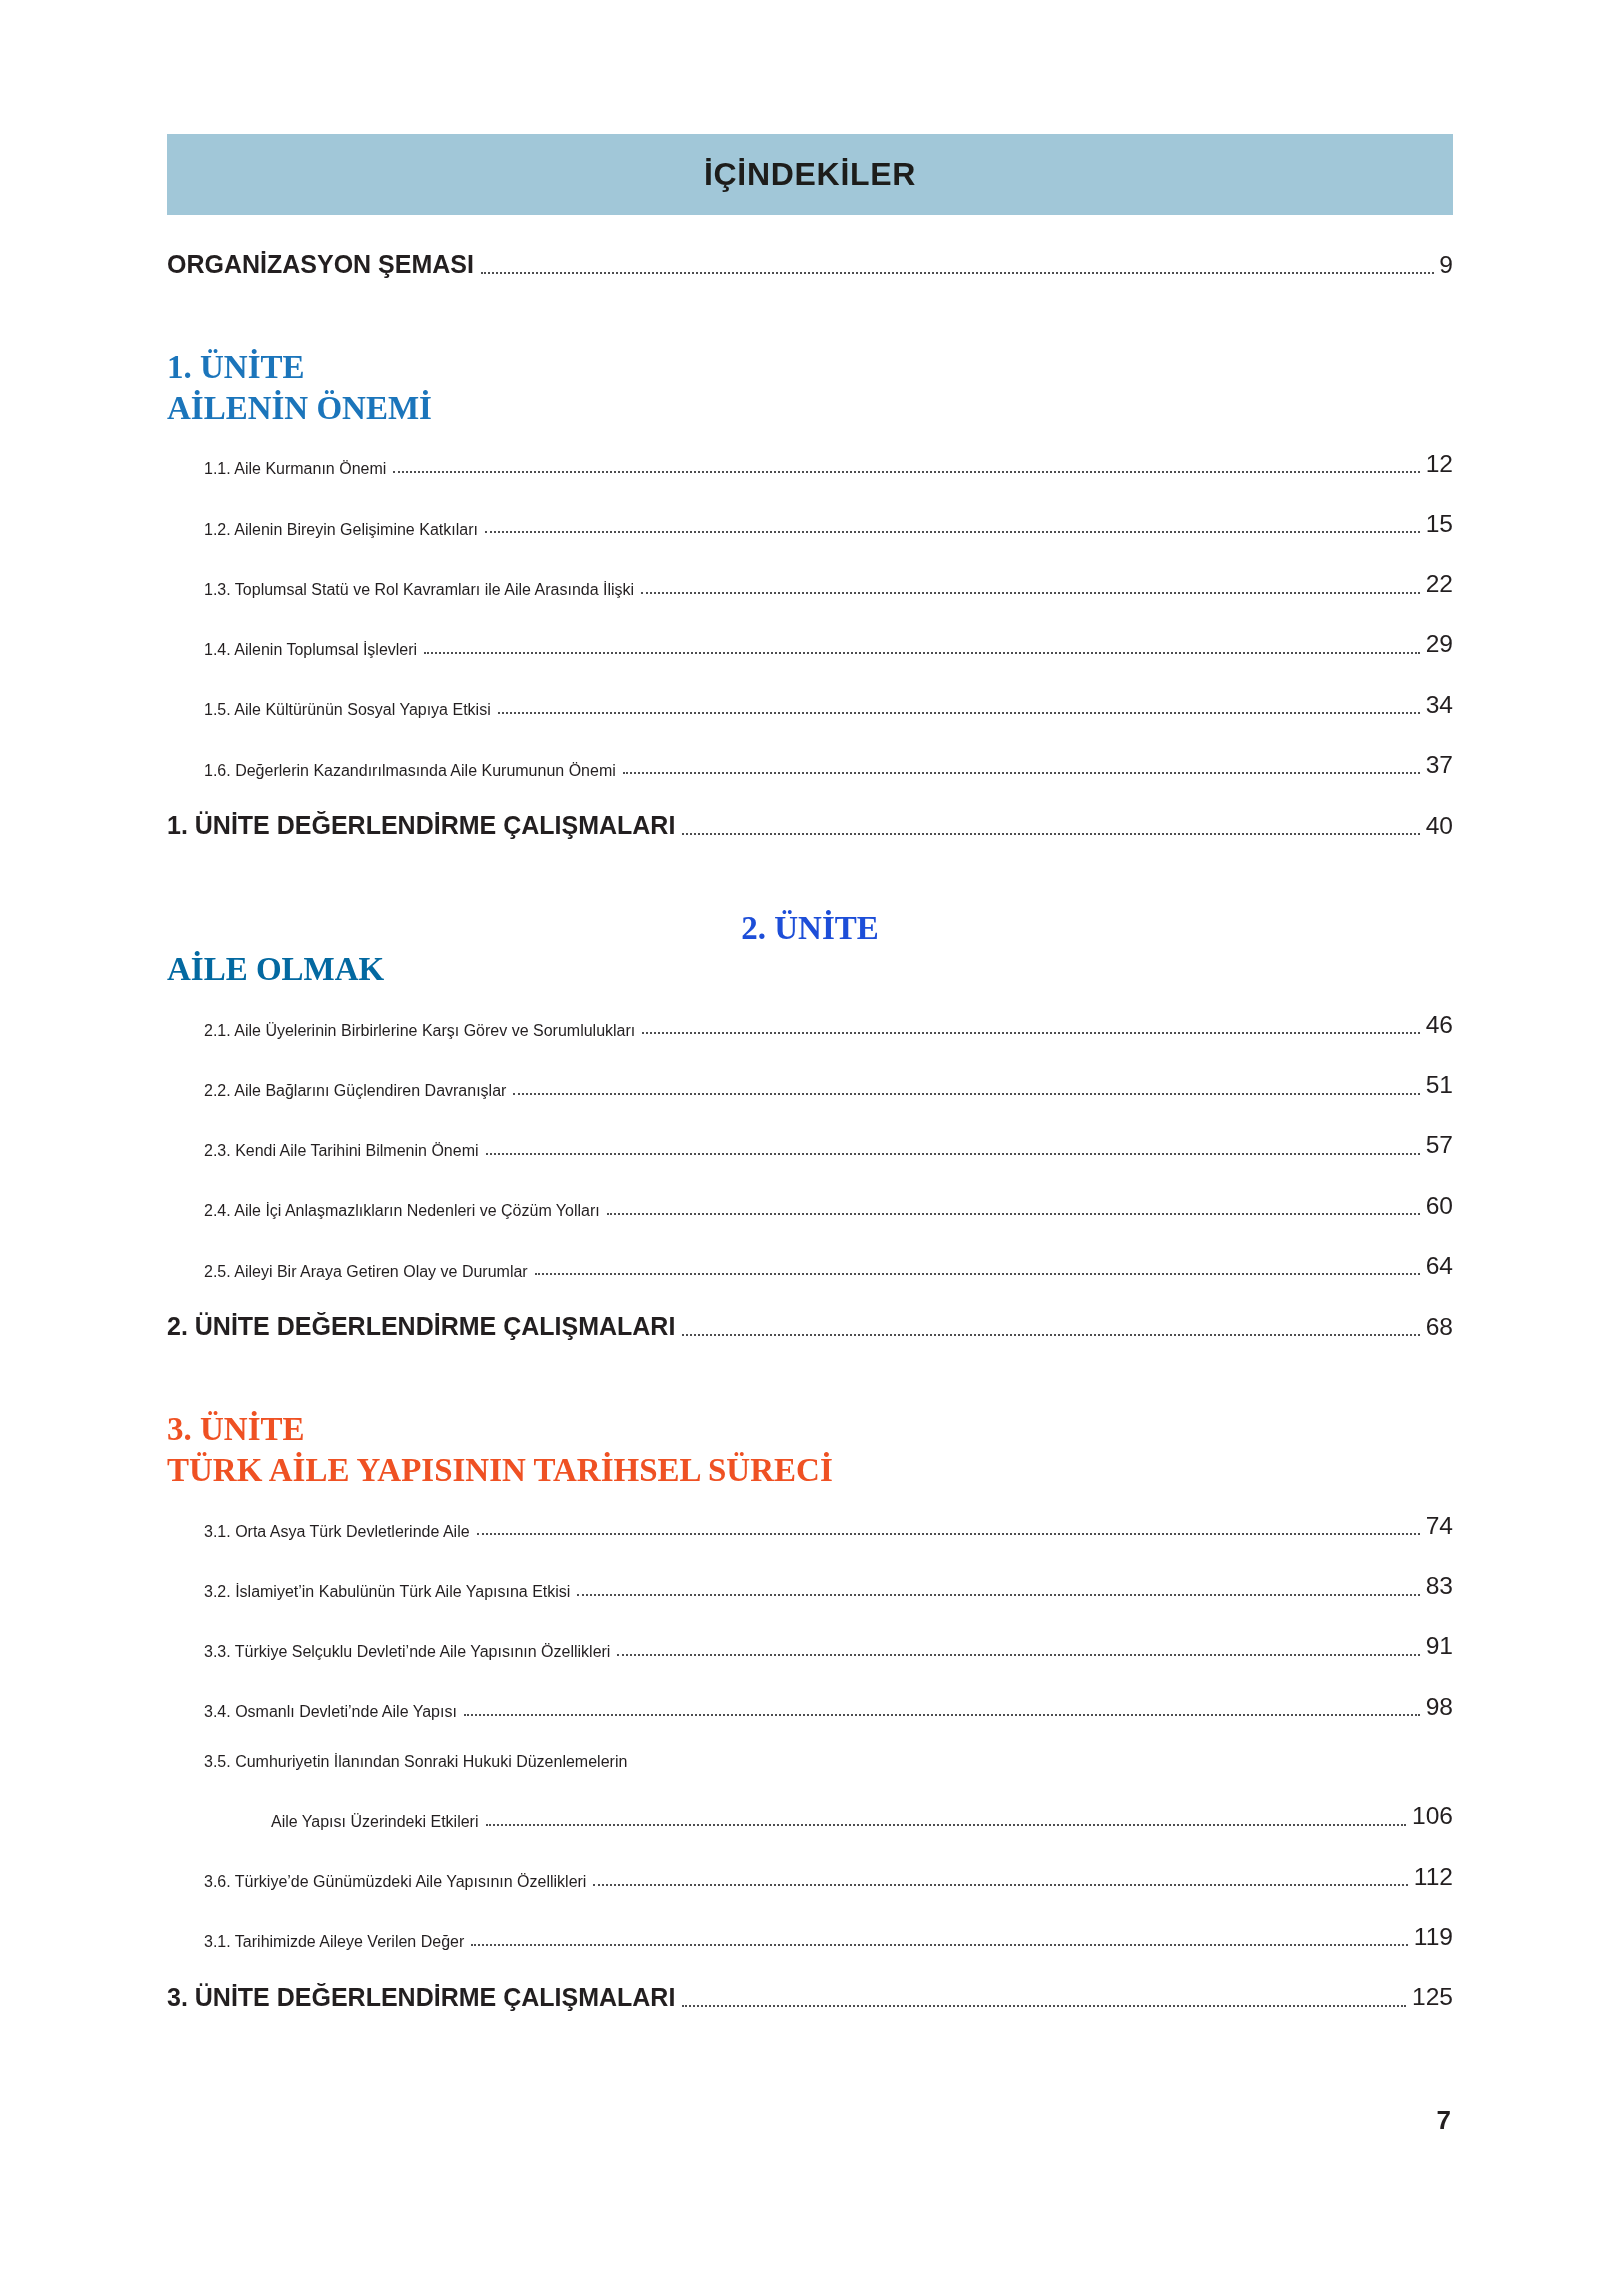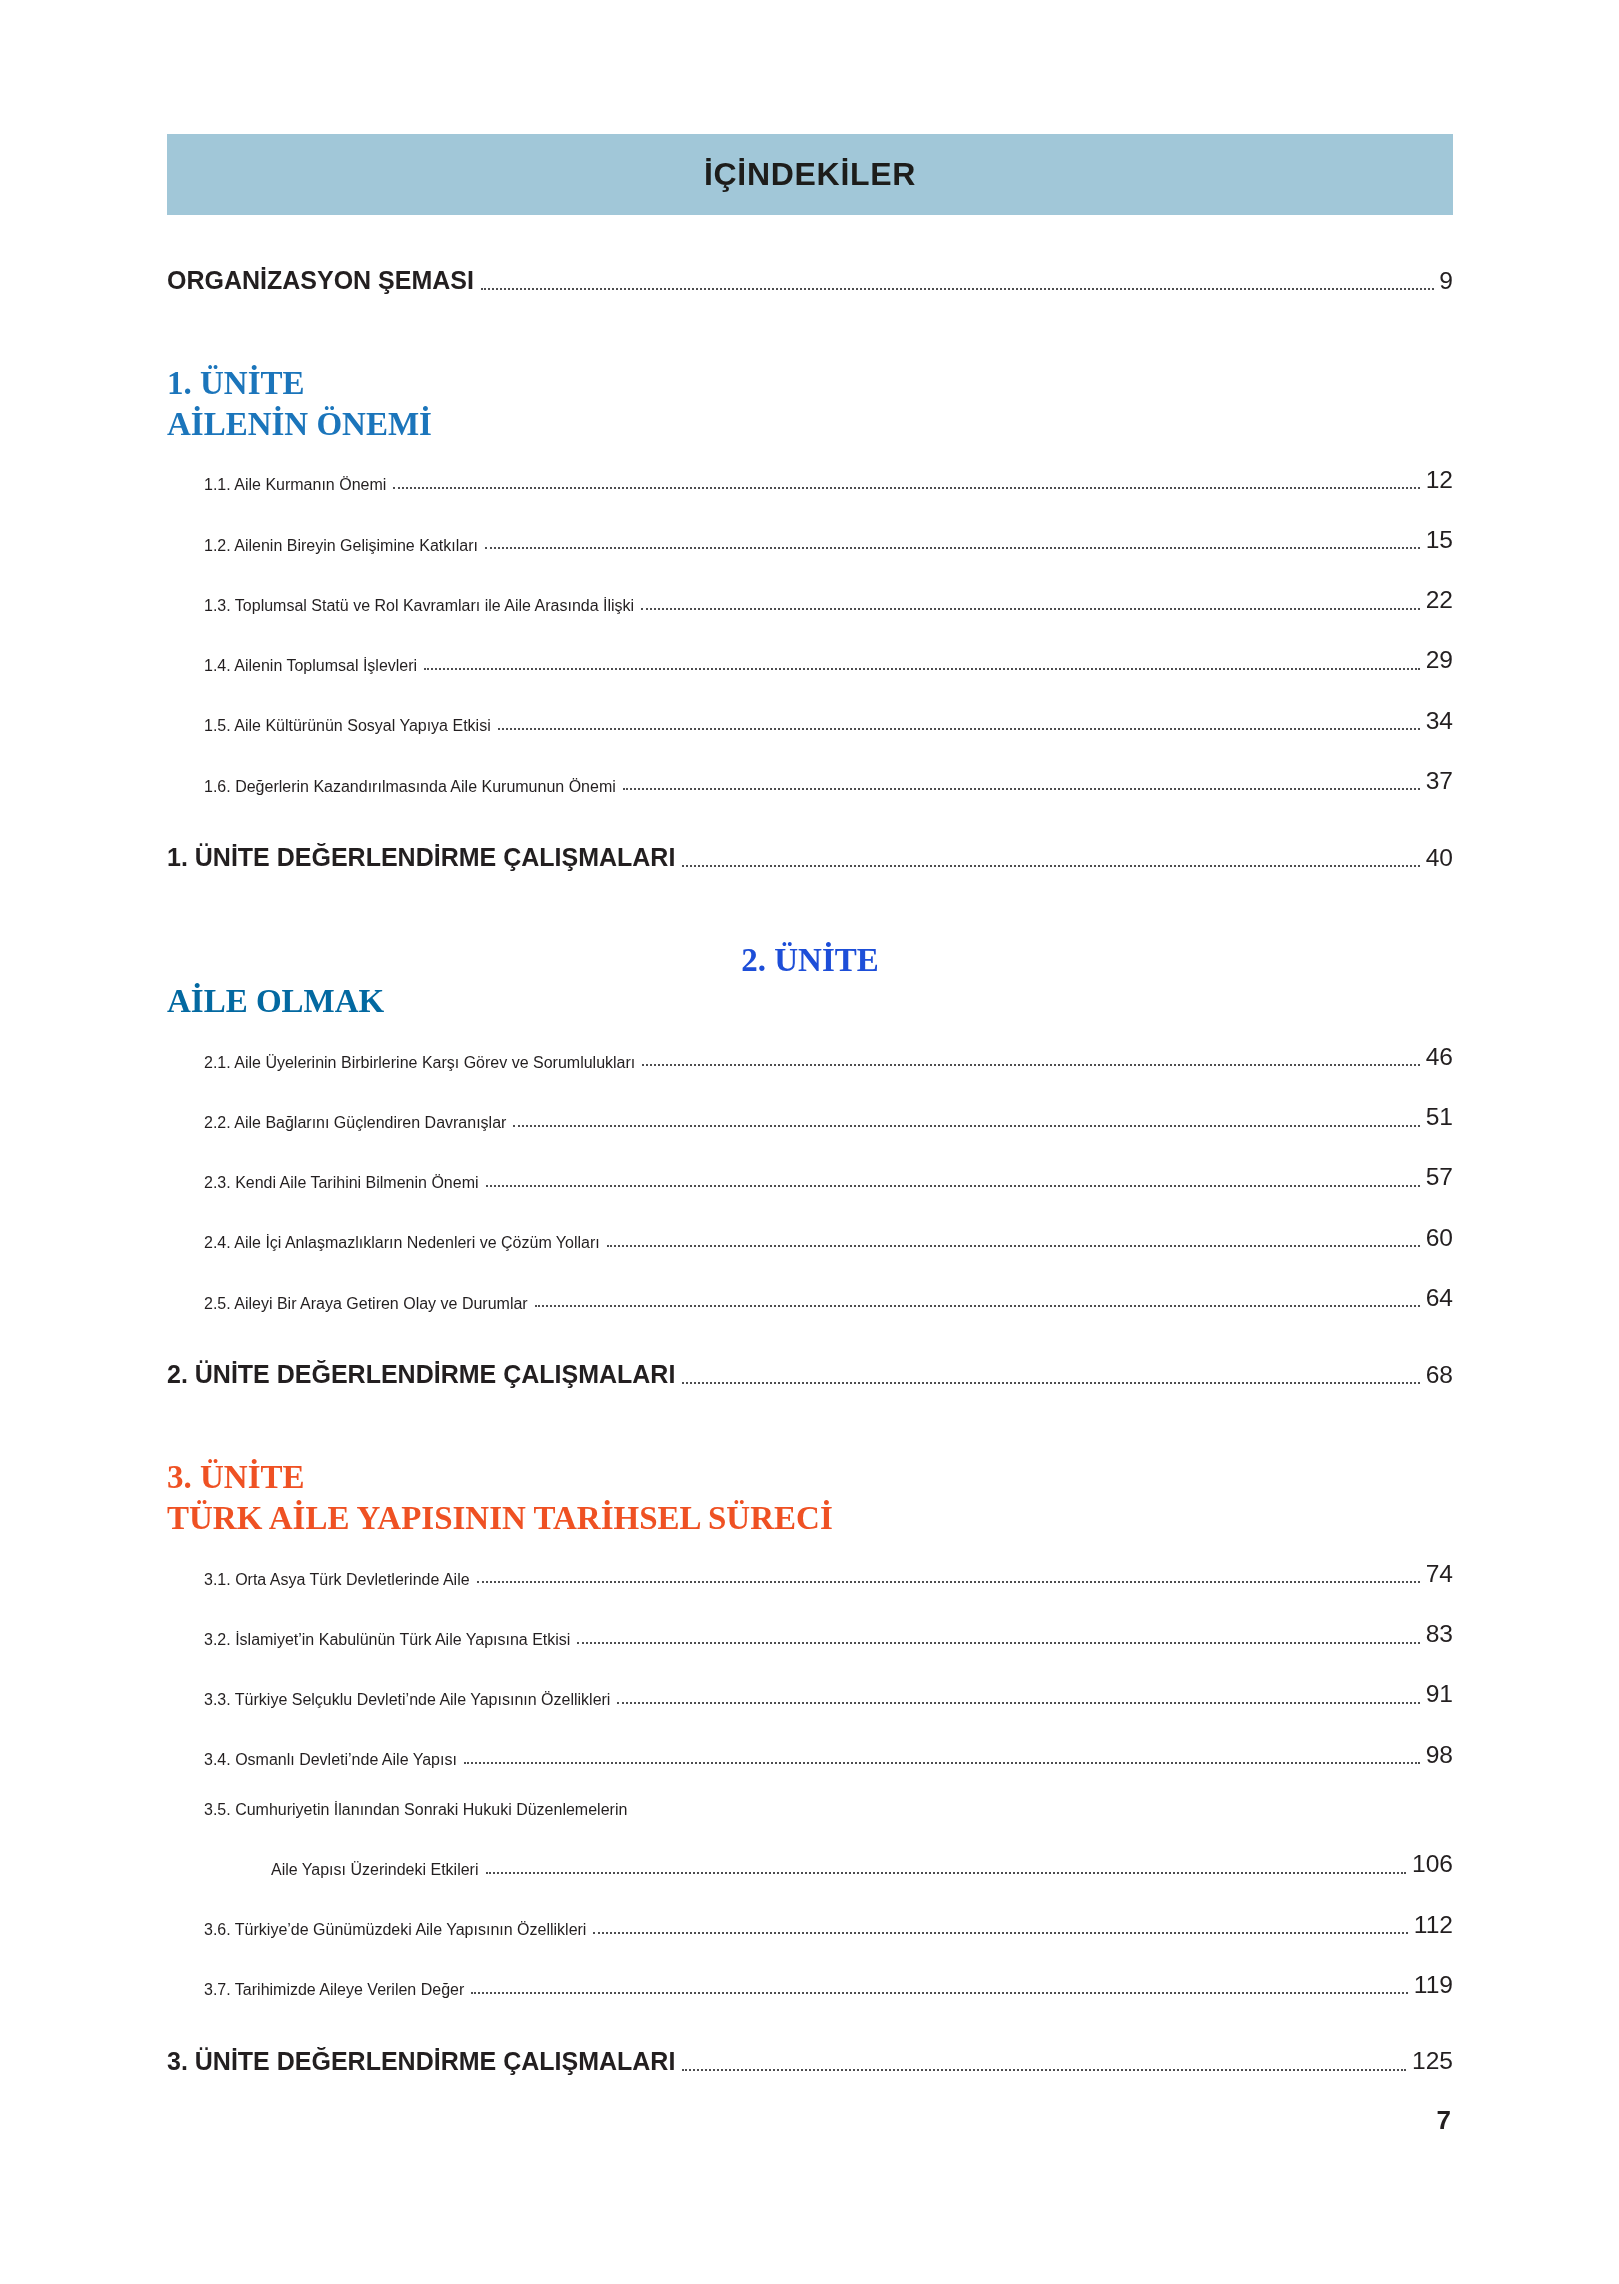--- a/index.html
+++ b/index.html
@@ -32,21 +32,21 @@
   .row { display: flex; align-items: flex-end; }
   .row .label { font-size: 16px; line-height: 1.25; white-space: nowrap; }
   .row .dots {
     flex: 1 1 auto;
     min-width: 17px;
     border-bottom: 2.8px dotted #4d4d4f;
     margin: 0 5.6px 6.3px 7px;
   }
   .row .pg { font-size: 24.6px; line-height: 1.25; font-weight: 400; }
 
-  .bold .label { font-weight: bold; font-size: 25px; margin-top: 16px; }
+  .bold .label { font-weight: bold; font-size: 25px; }
 
   .unit { margin-top: 67px; }
   .unit-head { font-weight: bold; font-size: 33px; line-height: 1.22; font-family: Liberation Serif, serif; }
 
   .items { padding-left: 37px; margin-top: 21px; }
   .items .row { margin-bottom: 29.5px; }
   .items .row.cont { padding-left: 67px; }
 
   .eval-row { margin-top: 19.7px; }
 
@@ -183,21 +183,21 @@
         <span class="label">Aile Yapısı Üzerindeki Etkileri</span>
         <span class="dots"></span>
         <span class="pg">106</span>
       </div>
       <div class="row">
         <span class="label">3.6. Türkiye’de Günümüzdeki Aile Yapısının Özellikleri</span>
         <span class="dots"></span>
         <span class="pg">112</span>
       </div>
       <div class="row">
-        <span class="label">3.7. Tarihimizde Aileye Verilen Değer</span>
+        <span class="label">3.1. Tarihimizde Aileye Verilen Değer</span>
         <span class="dots"></span>
         <span class="pg">119</span>
       </div>
     </div>
     <div class="row bold eval-row">
       <span class="label">3. ÜNİTE DEĞERLENDİRME ÇALIŞMALARI</span>
       <span class="dots"></span>
       <span class="pg">125</span>
     </div>
   </div>

